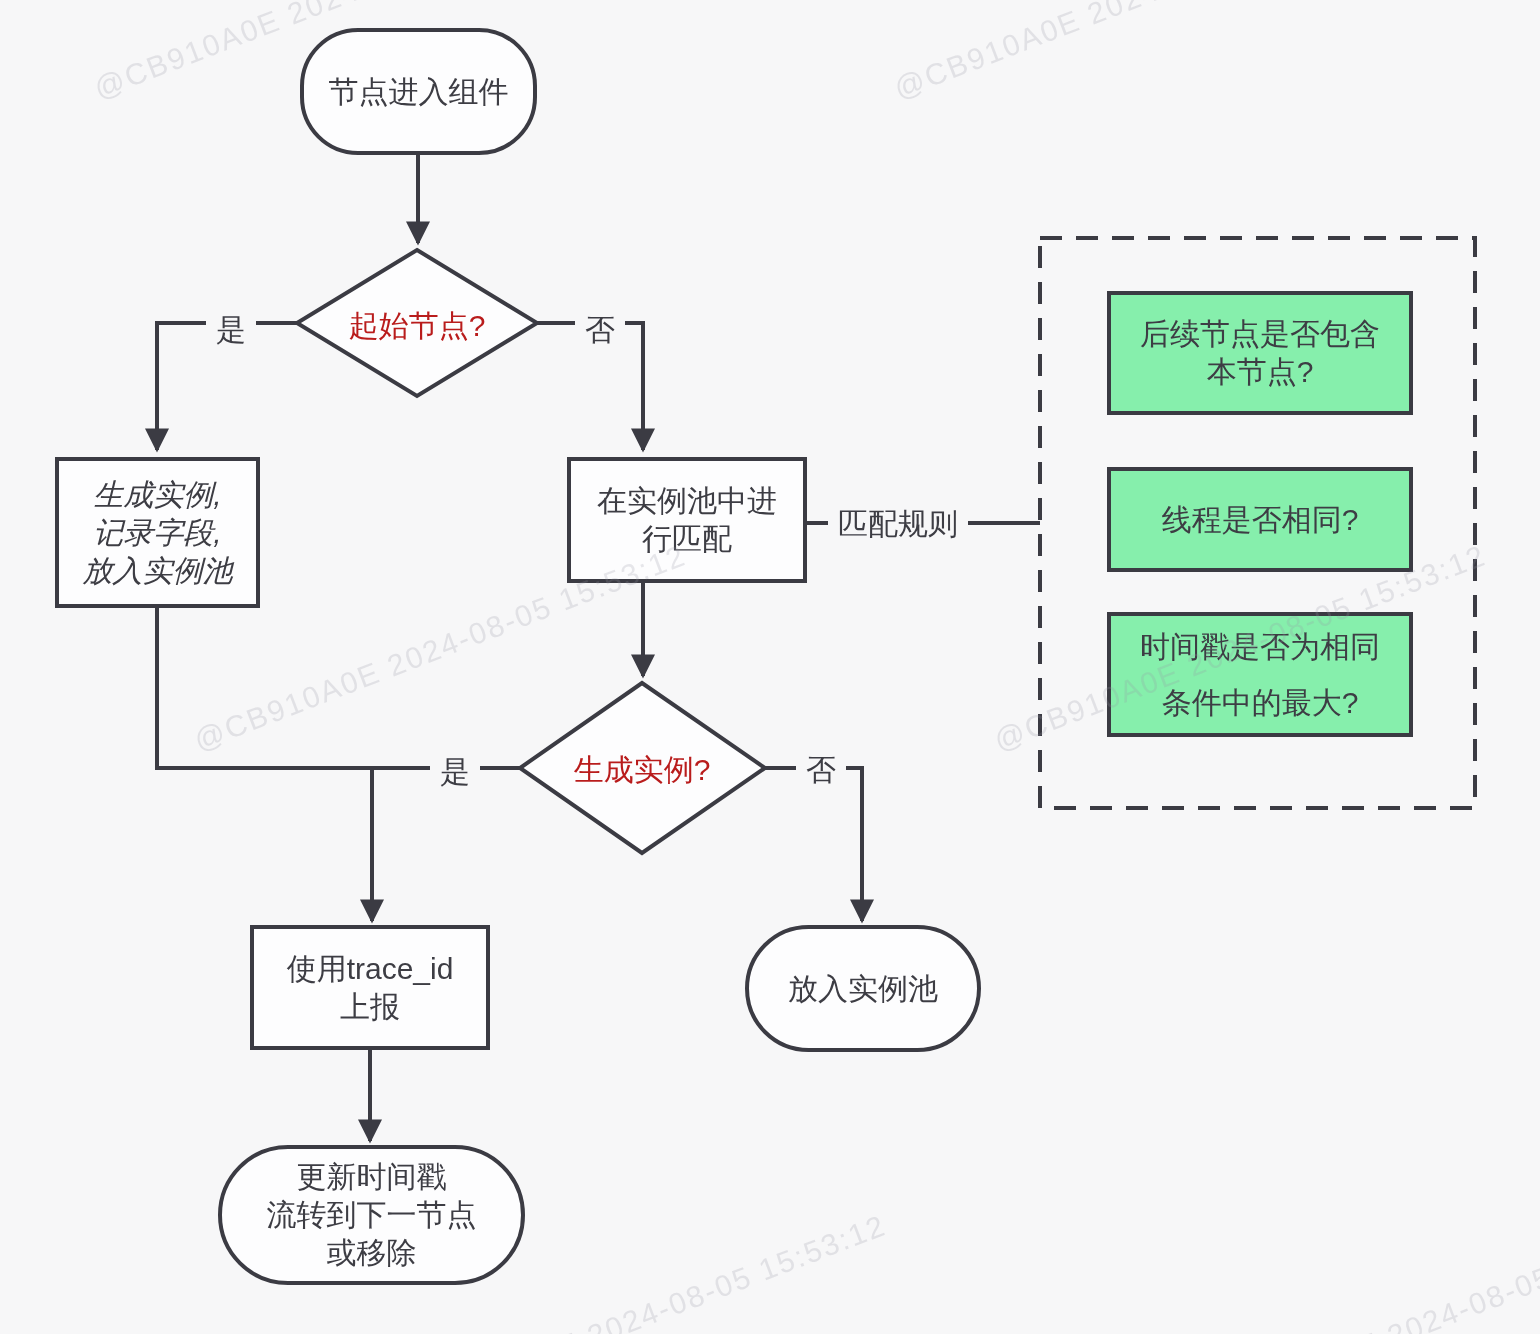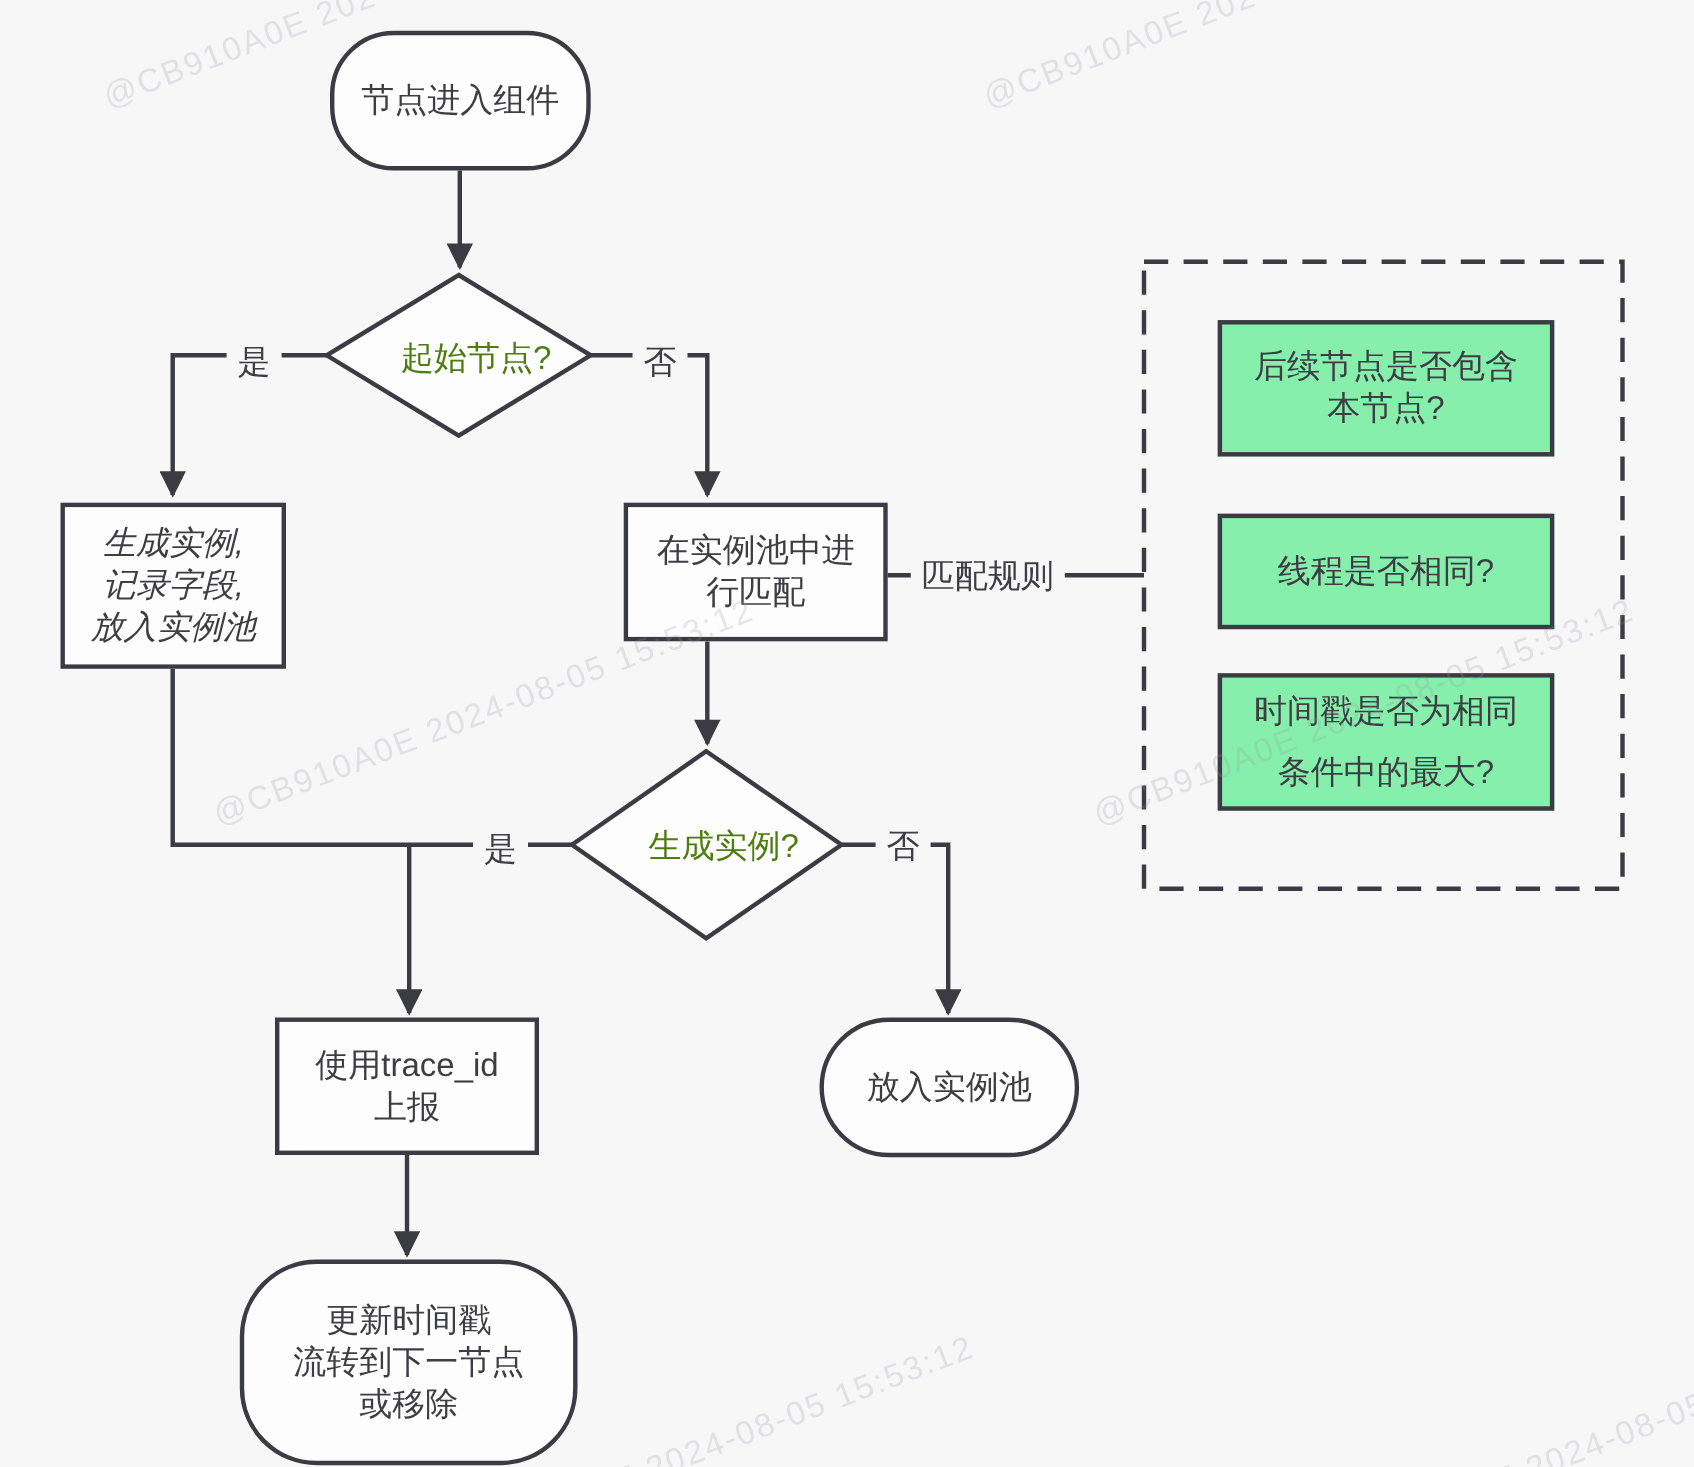--- a/index.html
+++ b/index.html
@@ -10,21 +10,21 @@
     position:absolute;box-sizing:border-box;z-index:2;
     background:#fdfdfe;border:4px solid #3b3b43;
     display:flex;flex-direction:column;align-items:center;justify-content:center;
     text-align:center;font-size:30px;line-height:38px;color:#3d3d44;
   }
   .stadium{border-radius:70px;}
   .rounded-top{border-radius:58px;}
   .rule-box{background:#86efac;}
   .diamond-label{
     position:absolute;z-index:2;transform:translate(-50%,-50%);
-    font-size:30px;color:#4d7c0f;white-space:nowrap;margin-left:16px;
+    font-size:30px;color:#b91c1c;white-space:nowrap;
   }
   .edge-label{
     position:absolute;z-index:3;transform:translate(-50%,-50%);
     background:#f7f7f8;padding:1px 10px;font-size:30px;color:#3d3d44;white-space:nowrap;
   }
   .watermark{
     position:absolute;z-index:5;pointer-events:none;white-space:nowrap;
     transform:translate(-50%,-50%) rotate(-21deg);
     font-size:30px;letter-spacing:2px;color:rgba(150,150,165,0.22);
   }
@@ -88,21 +88,21 @@
 
   <div class="node" style="left:250px;top:925px;width:240px;height:125px;">
     <span>使用trace_id</span>
     <span>上报</span>
   </div>
 
   <div class="node stadium" style="left:745px;top:925px;width:236px;height:127px;">
     <span>放入实例池</span>
   </div>
 
-  <div class="node stadium" style="left:218px;top:1145px;width:307px;height:187px;">
+  <div class="node stadium" style="left:218px;top:1145px;width:307px;height:140px;">
     <span>更新时间戳</span>
     <span>流转到下一节点</span>
     <span>或移除</span>
   </div>
 
   <div class="node rule-box" style="left:1107px;top:291px;width:306px;height:124px;">
     <span>后续节点是否包含</span>
     <span>本节点?</span>
   </div>
 

